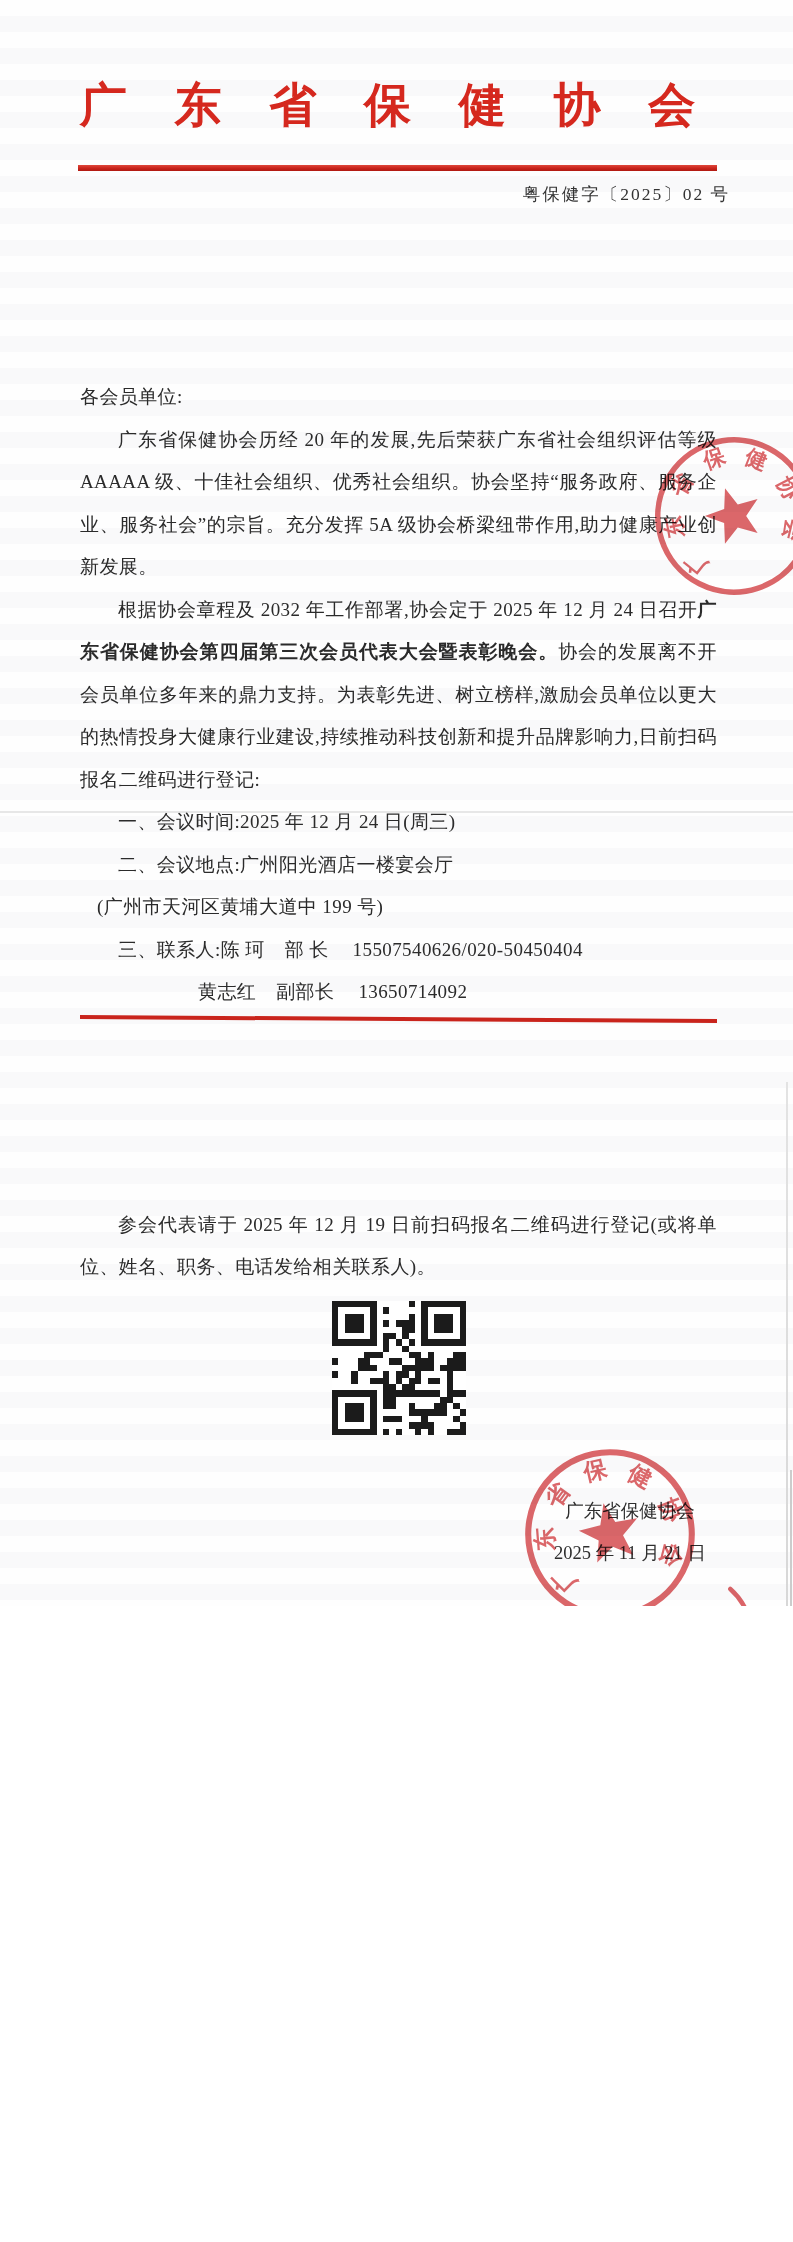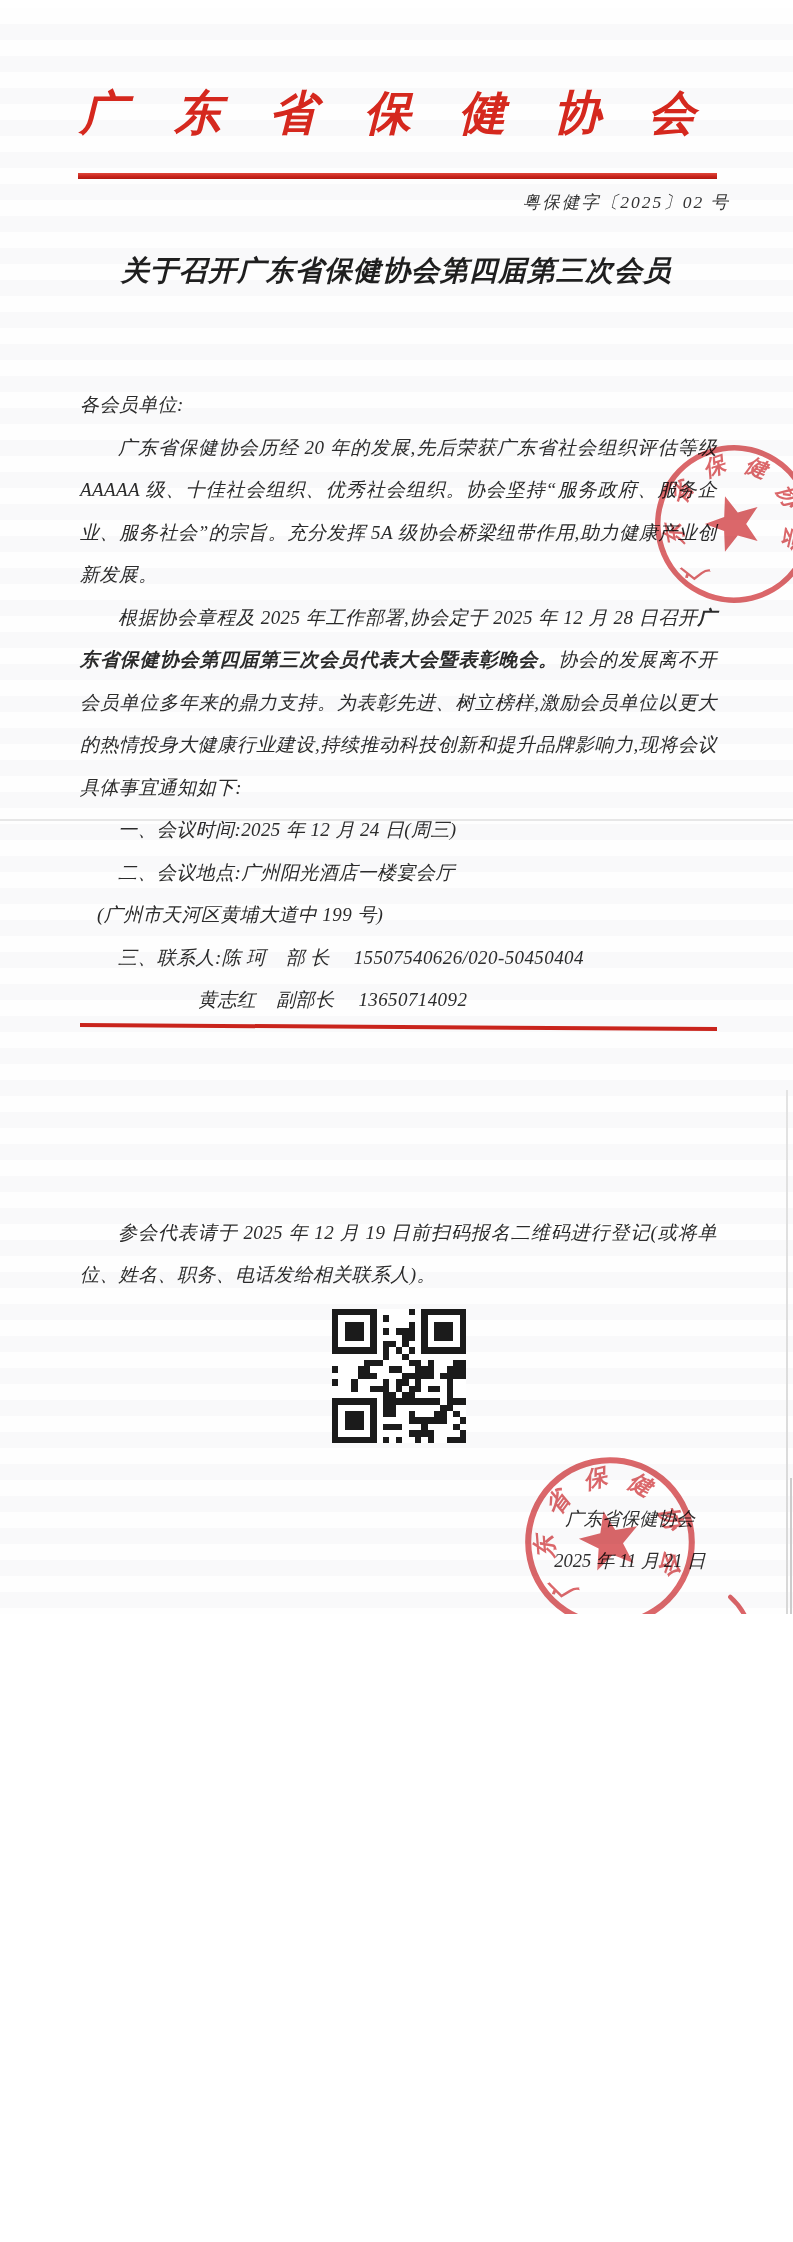--- a/index.html
+++ b/index.html
@@ -1,24 +1,23 @@
 <!DOCTYPE html>
 <html style="--header-red: #d5281e; --rule-red: #c9241c; --seal-red: #d6494d; --body-text: #2b2b2b;"><head>
 <meta charset="utf-8">
 <style>
   html,body{margin:0;padding:0;background:#ffffff;}
   .page{
     position:relative;
     width:793px;height:1606px;
-    margin:8px auto;
+    margin:0 auto;
     overflow:hidden;
     background:repeating-linear-gradient(180deg,#fefefe 0px,#fefefe 16px,#f9f9fa 16px,#f9f9fa 32px);
     font-family:"Liberation Serif","DejaVu Serif",serif;
     color:var(--body-text);
-    font-style:italic;
   }
   .org-header{
     position:absolute;top:74px;left:0;width:100%;
     text-align:center;
     font-size:47px;font-weight:700;
     letter-spacing:18px;
     color:var(--header-red);
     white-space:nowrap;
   }
   .header-rule{
@@ -84,26 +83,25 @@
 <body>
 
 <div class="page">
 
   <div class="org-header">广 东 省 保 健 协 会</div>
 
   <div class="header-rule"></div>
 
   <div class="doc-number">粤保健字〔2025〕02 号</div>
 
-  <div class="notice-title title-1">关于召开广东省保健协会第四届第三次会员</div>
 
   <div class="doc-body">
     <p class="salutation">各会员单位:</p>
     <p>广东省保健协会历经 20 年的发展,先后荣获广东省社会组织评估等级 AAAAA 级、十佳社会组织、优秀社会组织。协会坚持“服务政府、服务企业、服务社会”的宗旨。充分发挥 5A 级协会桥梁纽带作用,助力健康产业创新发展。</p>
-    <p><span>根据协会章程及 2025 年工作部署,协会定于 2025 年 12 月 28 日召开</span><span class="bold-hei">广东省保健协会第四届第三次会员代表大会暨表彰晚会。</span><span>协会的发展离不开会员单位多年来的鼎力支持。为表彰先进、树立榜样,激励会员单位以更大的热情投身大健康行业建设,持续推动科技创新和提升品牌影响力,现将会议具体事宜通知如下:</span></p>
+    <p><span>根据协会章程及 2032 年工作部署,协会定于 2025 年 12 月 24 日召开</span><span class="bold-hei">广东省保健协会第四届第三次会员代表大会暨表彰晚会。</span><span>协会的发展离不开会员单位多年来的鼎力支持。为表彰先进、树立榜样,激励会员单位以更大的热情投身大健康行业建设,持续推动科技创新和提升品牌影响力,日前扫码报名二维码进行登记:</span></p>
     <p>一、会议时间:2025 年 12 月 24 日(周三)</p>
     <p>二、会议地点:广州阳光酒店一楼宴会厅</p>
     <p class="addr">(广州市天河区黄埔大道中 199 号)</p>
     <p><span>三、联系人:</span><span>陈 珂</span><span class="contact-title">部 长</span><span class="contact-phone">15507540626/020-50450404</span></p>
     <p class="contact-row2"><span>黄志红</span><span class="contact-title">副部长</span><span class="contact-phone">13650714092</span></p>
   </div>
 
   <div class="divider-rule"></div>
 
   <p class="register-note">参会代表请于 2025 年 12 月 19 日前扫码报名二维码进行登记(或将单位、姓名、职务、电话发给相关联系人)。</p>

